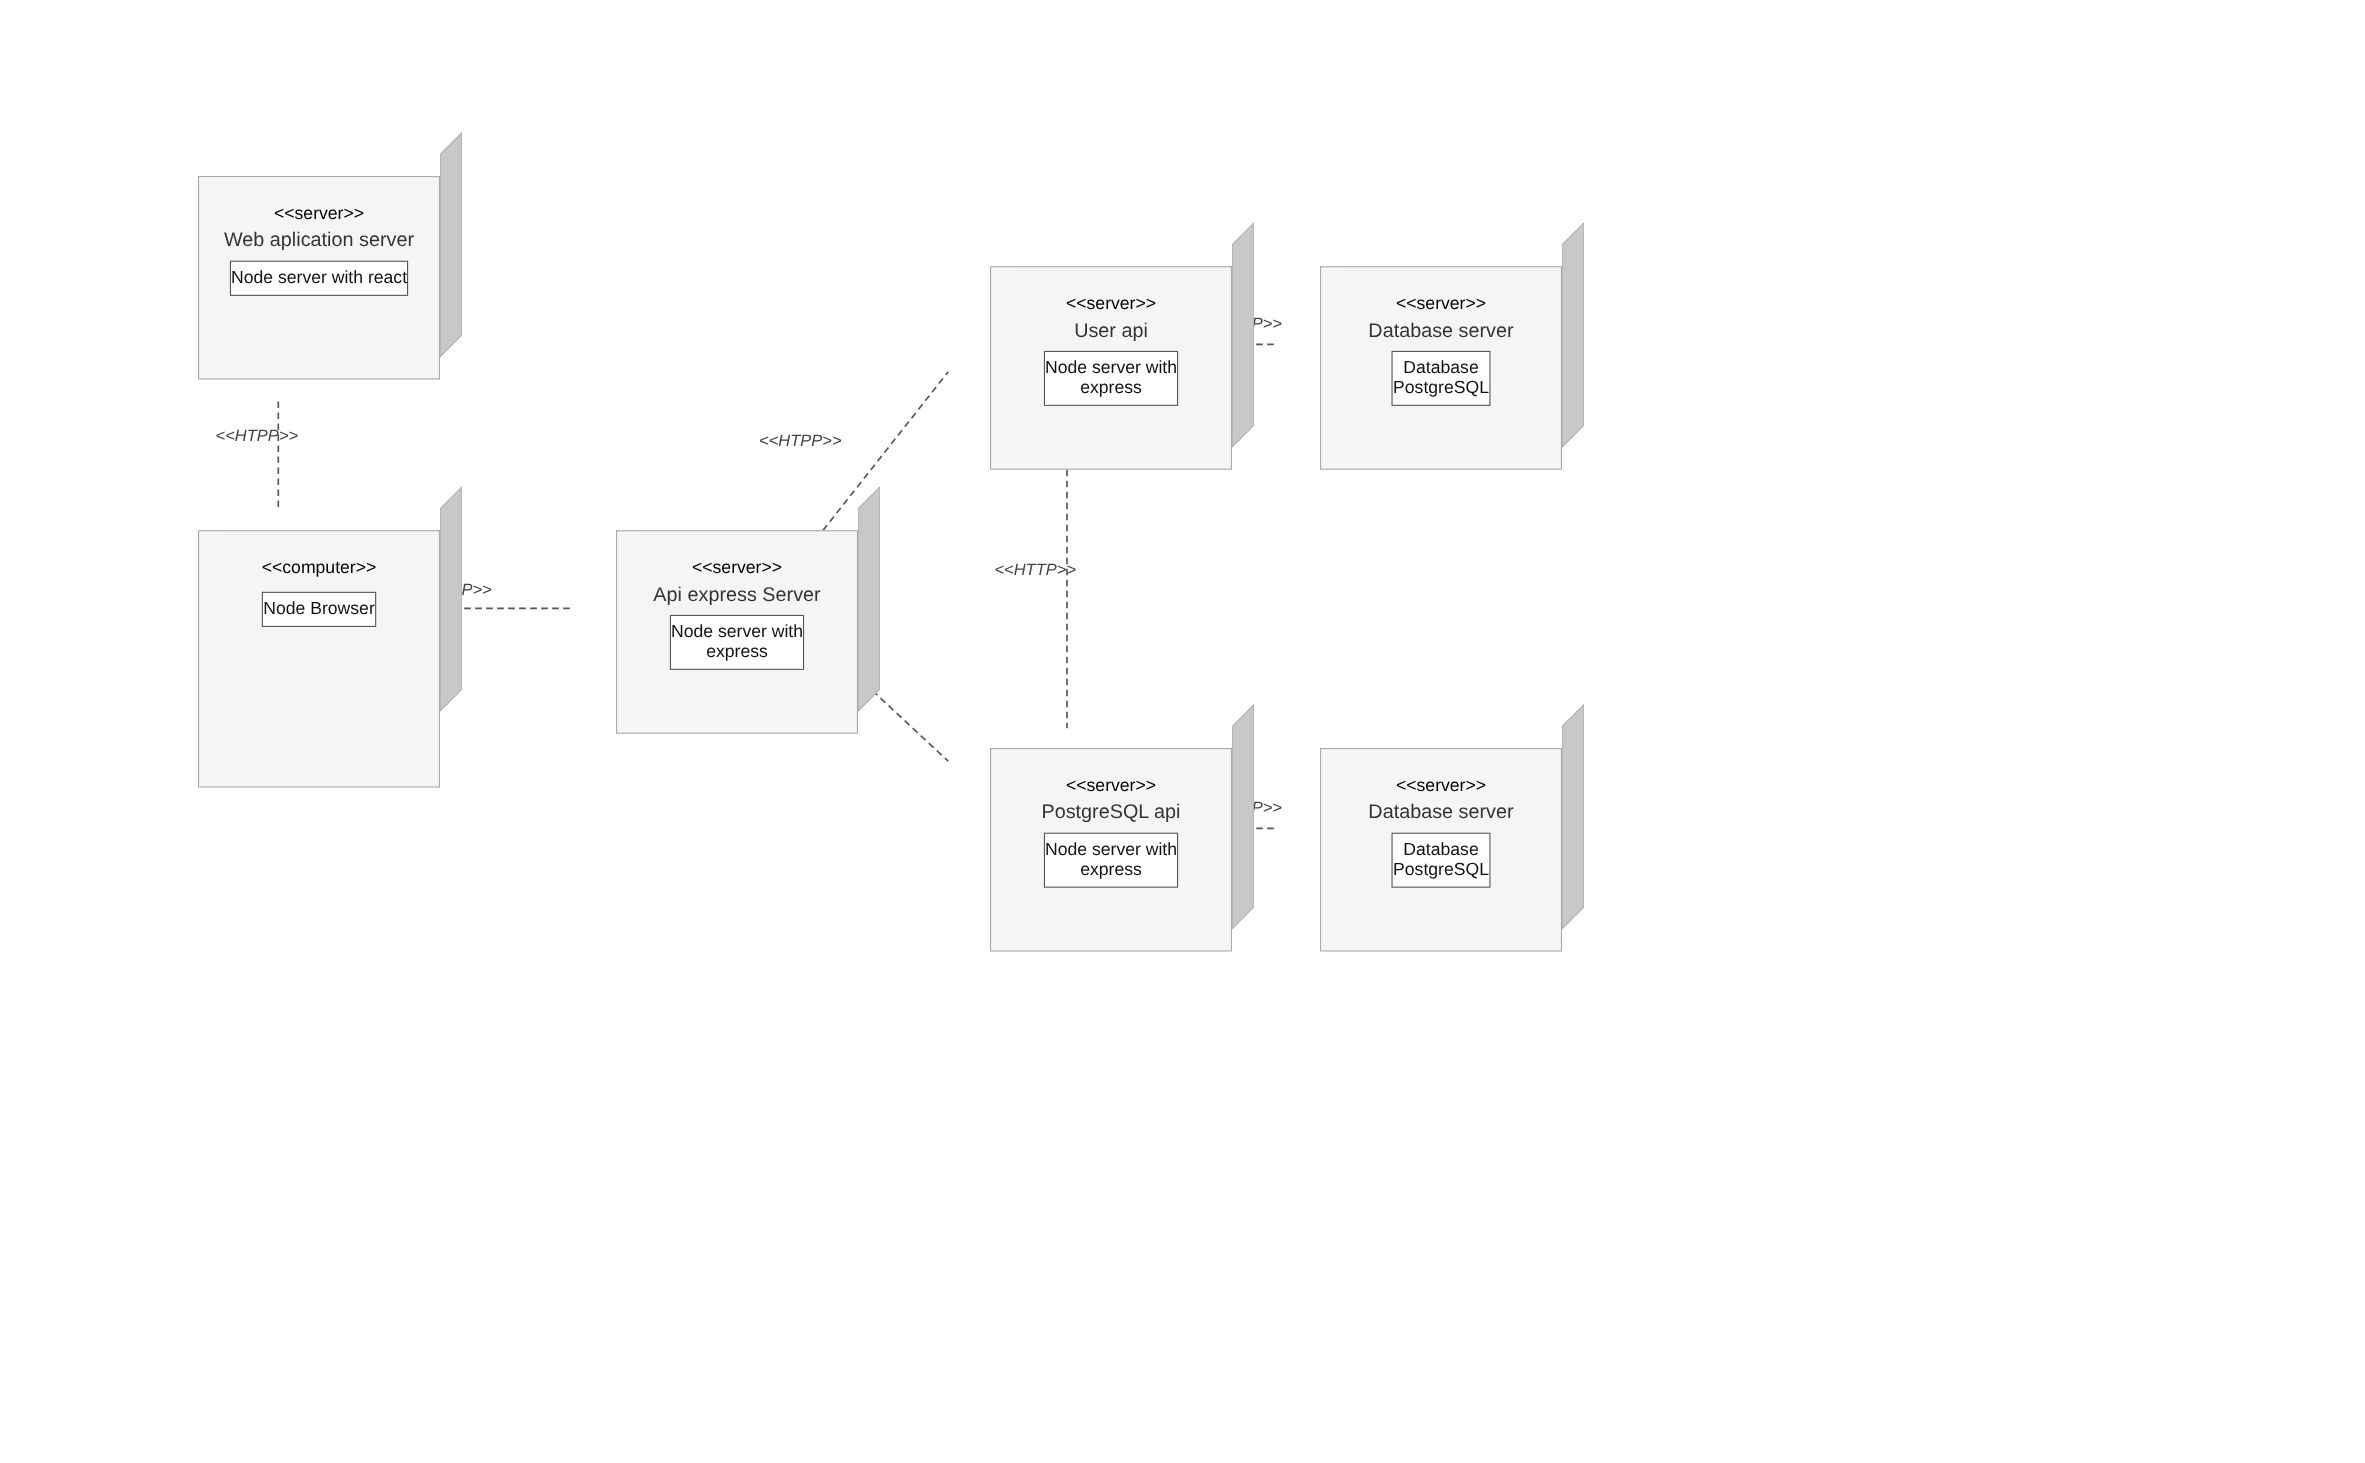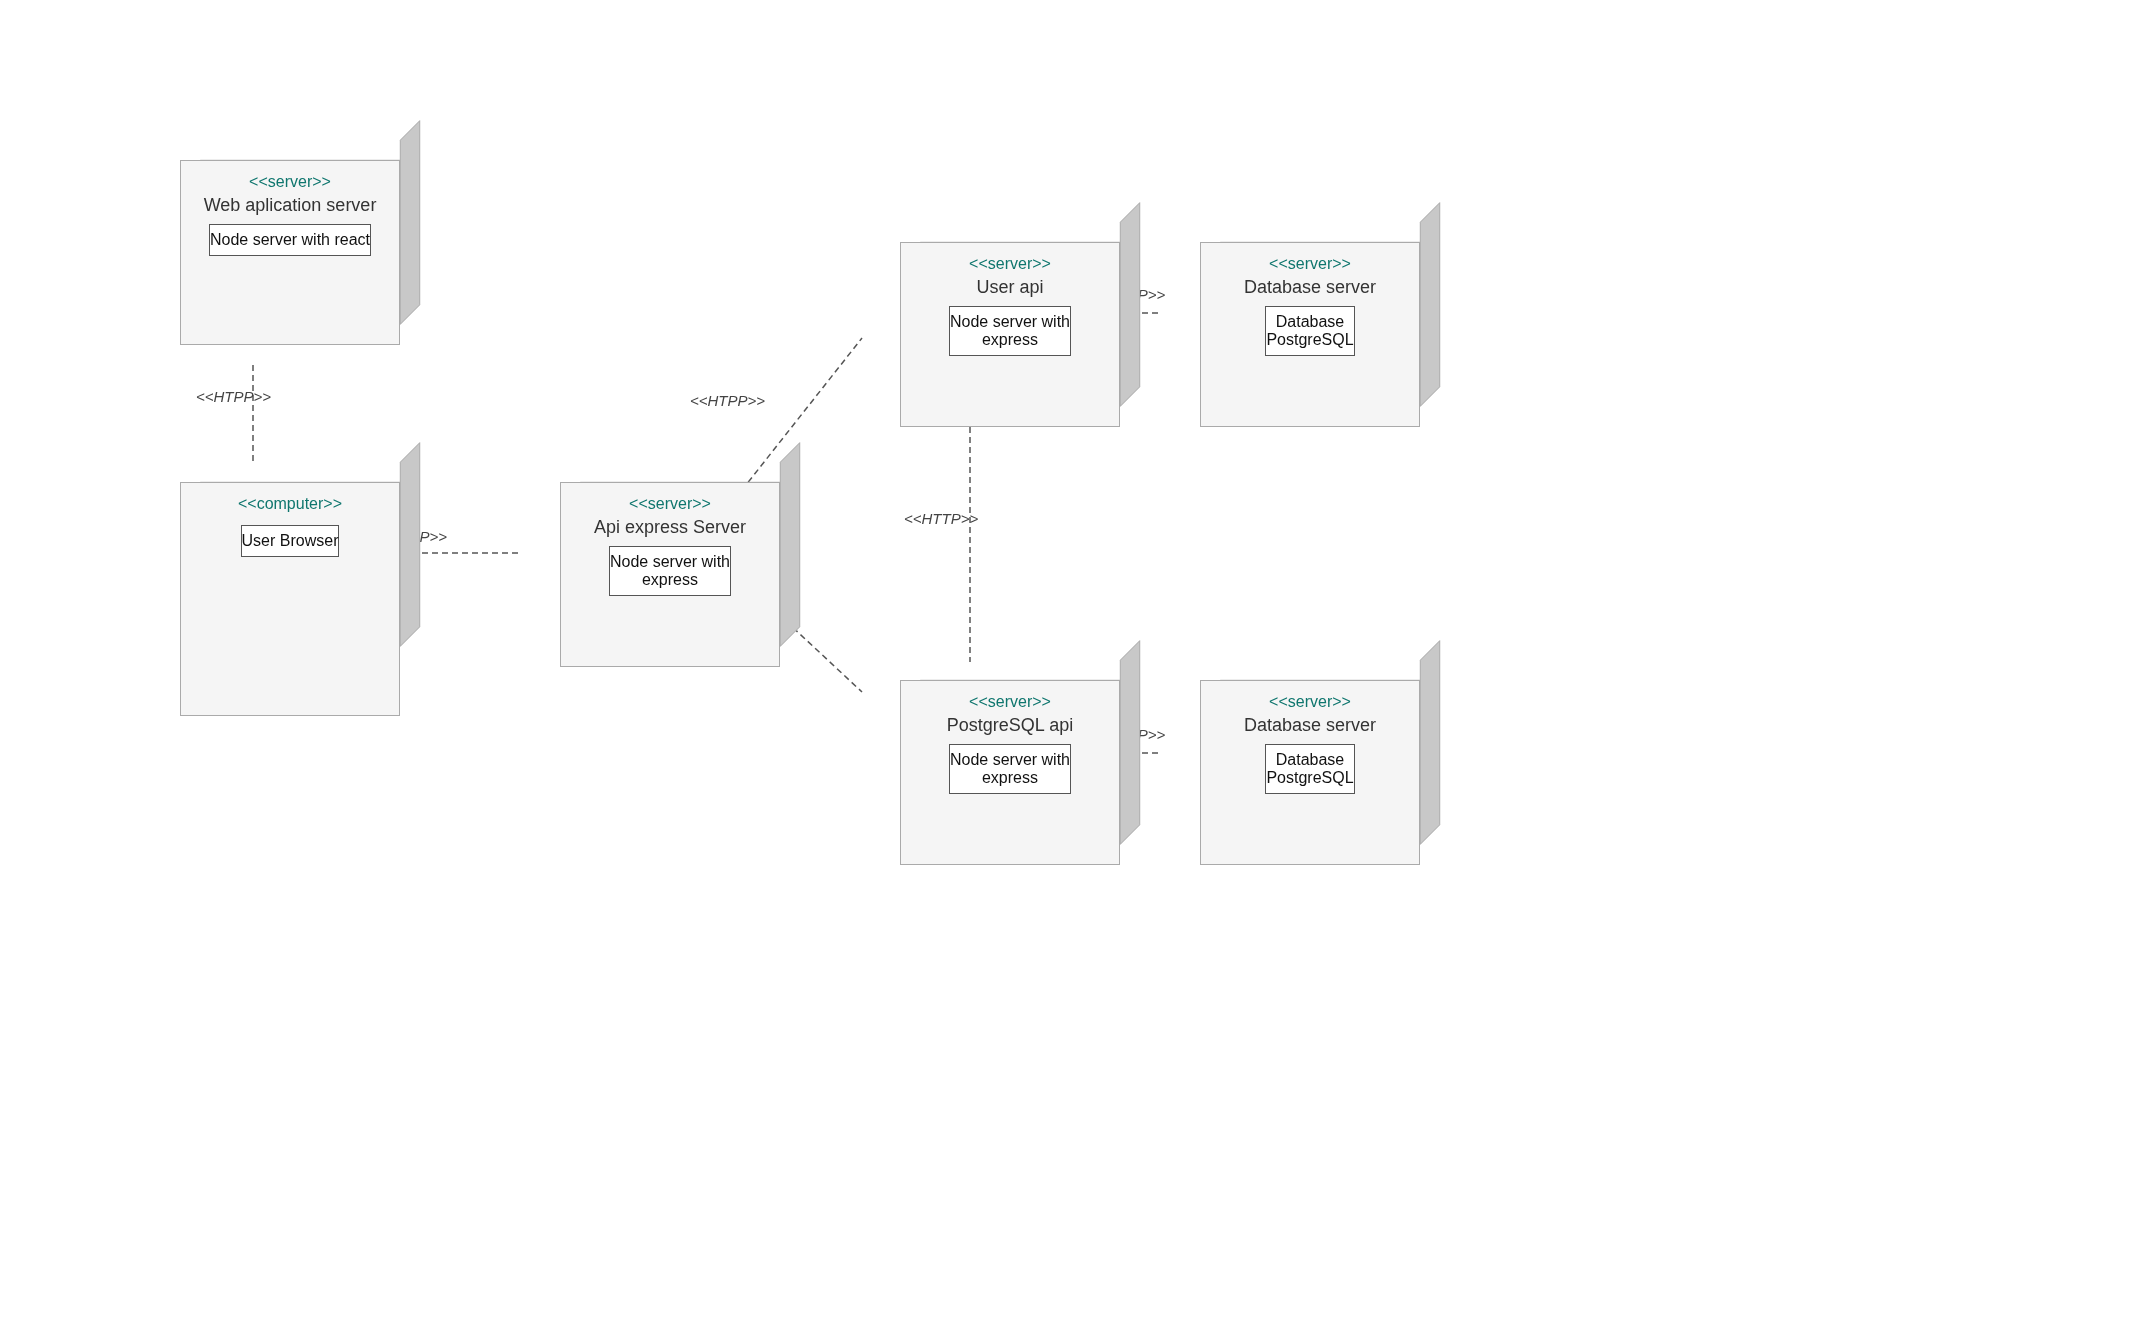--- a/index.html
+++ b/index.html
@@ -19,22 +19,22 @@
     }
 
     
     .box-3d {
       position: absolute;
     }
 
     .box-label-stereotype {
       text-align: center;
       font-size: 16px;
-      color: #0f766e;
-      margin-top: 4px;
+      color: #000000;
+      margin-top: 17px;
     }
 
     .box-label-name {
       font-size: 18px;
       color: #333;
       margin-top: 4px;
       font-weight: normal;
     }
 
     .box-inner-label {
@@ -121,21 +121,21 @@
 
   <div class="box-3d" style="left:140px; top:462px;">
     <div style="position:absolute; left:40px; top:0px; width:220px; height:40px; background:#ddd; border:1px solid #aaa;
       transform: skewX(-45deg) scaleY(0.5); transform-origin: bottom left;"></div>
     <div style="position:absolute; left:260px; top:0px; width:40px; height:185px; background:#c8c8c8; border:1px solid #aaa;
       transform: skewY(-45deg) scaleX(0.5); transform-origin: top left;"></div>
     <div style="position:absolute; left:40px; top:20px; width:220px; height:234px; background:#f5f5f5; border:1px solid #aaa;">
       <div class="box-content">
         <div class="box-label-stereotype">&lt;&lt;computer&gt;&gt;</div>
         <div class="box-label-name"></div>
-        <div class="box-inner-label">User Browser</div>
+        <div class="box-inner-label">Node Browser</div>
       </div>
     </div>
   </div>
 
   <div class="box-3d" style="left:520px; top:462px;">
     <div style="position:absolute; left:40px; top:0px; width:220px; height:40px; background:#ddd; border:1px solid #aaa;
       transform: skewX(-45deg) scaleY(0.5); transform-origin: bottom left;"></div>
     <div style="position:absolute; left:260px; top:0px; width:40px; height:185px; background:#c8c8c8; border:1px solid #aaa;
       transform: skewY(-45deg) scaleX(0.5); transform-origin: top left;"></div>
     <div style="position:absolute; left:40px; top:20px; width:220px; height:185px; background:#f5f5f5; border:1px solid #aaa;">

